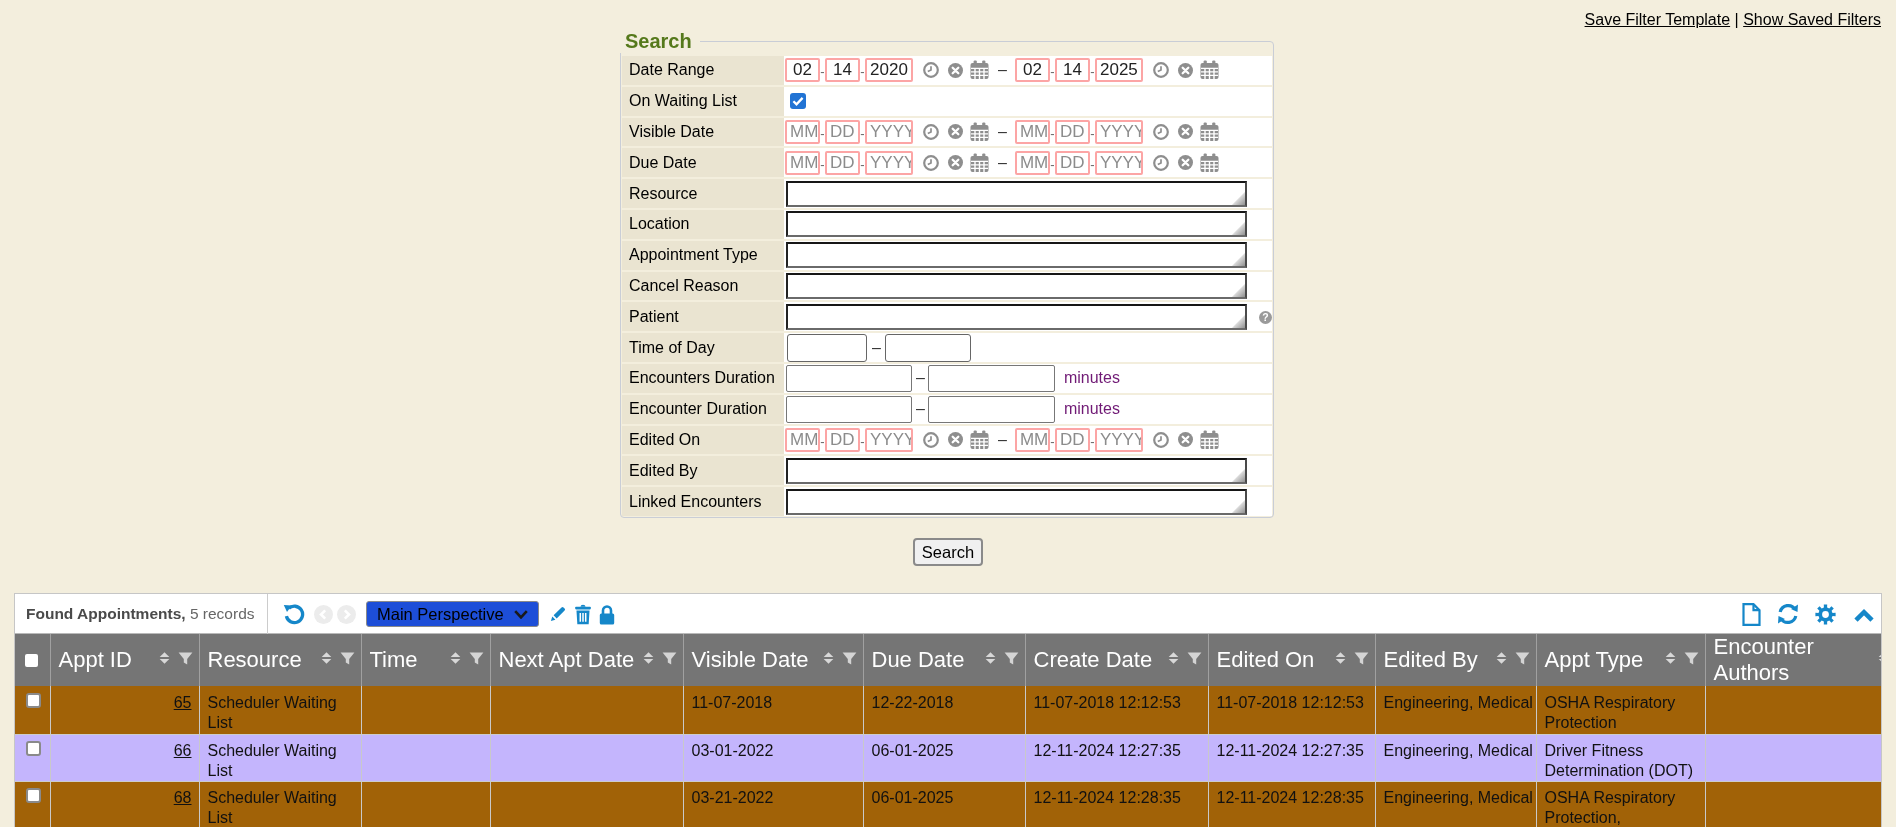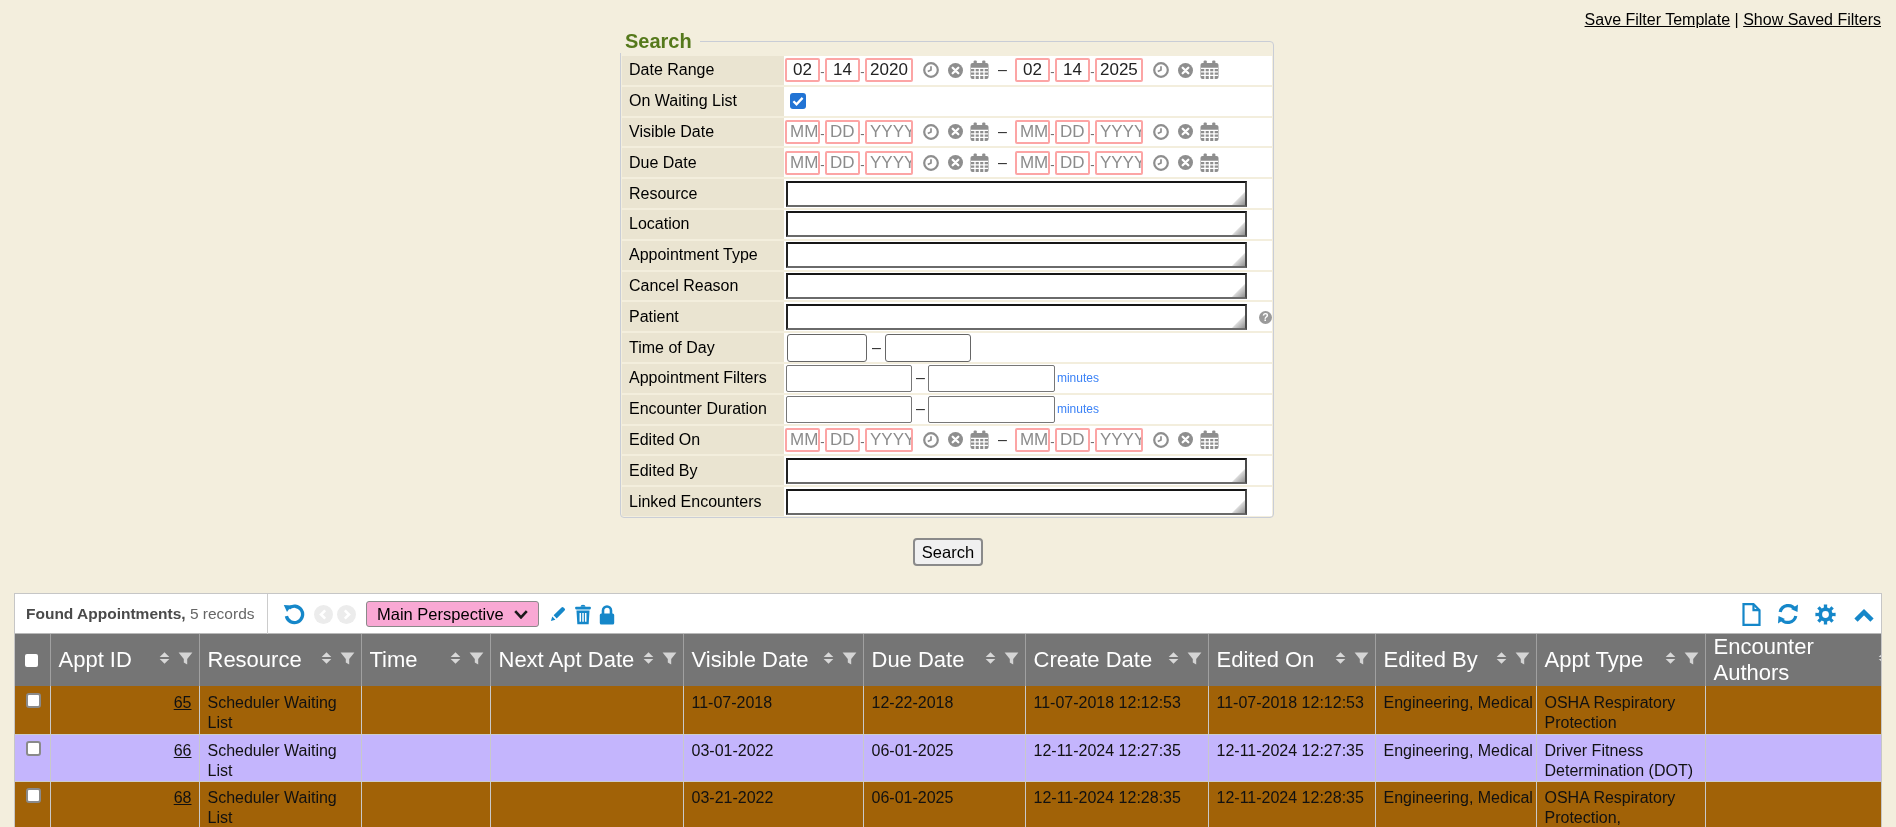--- a/index.html
+++ b/index.html
@@ -37,40 +37,40 @@
 .ico { flex:none; display:flex; align-items:center; }
 
 
 .bigin { width:461px; height:26px; margin-left:2px; background:#fff; position:relative;
   border:2px solid; border-color:#161616 #4a4a4a #6a6a6a #222; flex:none; }
 .bigin:after { content:""; position:absolute; right:0; bottom:0; width:13px; height:13px;
   background:linear-gradient(135deg, rgba(255,255,255,0) 46%, #d6d6d6 54%, #8f8f8f 100%); }
 
 .smin { height:28px; border:1px solid #666; border-radius:3px; background:#fff; flex:none; }
 .din  { height:27px; border:1px solid #777; border-radius:2px; background:#fff; flex:none; }
-.mins { font-size:12px; color:#3b82f6; margin-left:2px; }
+.mins { font-size:16px; color:#701a75; margin-left:9px; }
 
 .helpq { position:absolute; left:475px; top:8px; }
 
 
 .sbtn { position:absolute; left:913px; top:538px; width:70px; height:28px;
   background:#f0f0f0; border:2px solid #8a8a8a; border-radius:4px; font-size:16.5px;
   color:#000; display:flex; align-items:center; justify-content:center;
   font-family:"Liberation Sans", sans-serif; }
 
 
 .res { position:absolute; left:14px; top:583px; width:1868px; height:244px;
   background:#fff; border:1px solid #c6c6c6; border-bottom:none; overflow:hidden;margin-top:10px; }
 .tbar { position:relative; height:40px; background:#fff; border-bottom:1px solid #b9b9b9; }
 .tbar .fa { position:absolute; left:11px; top:0; height:40px; display:flex; align-items:center;
   font-size:15.5px; color:#666; }
 .tbar .fa b { color:#4a4a4a; }
 .tsep { position:absolute; left:252px; top:0; height:40px; border-left:1px solid #ccc; }
 .tico { position:absolute; top:0; height:40px; display:flex; align-items:center; }
-.psel { position:absolute; left:351px; top:7px; width:173px; height:26px; background:#f9a8d4;
+.psel { position:absolute; left:351px; top:7px; width:173px; height:26px; background:#1d4ed8;
   border:1px solid #8a8a8a; border-radius:3px; display:flex; align-items:center;
   font-size:16.5px; color:#000; padding-left:10px; }
 .psel svg { position:absolute; right:10px; top:8px; }
 
 
 table.grid { border-collapse:collapse; table-layout:fixed; width:1866px; }
 table.grid th, table.grid td { border-right:1px solid #c9c9c9; overflow:hidden; }
 table.grid th { background:#757575; color:#fff; font-weight:normal; font-size:22px;
   text-align:left; padding:0 0 0 8px; height:36px; position:relative; border-right:1px solid #a0a0a0; }
 table.grid th .hic { position:absolute; top:11px; }
@@ -318,21 +318,21 @@
     </div>
 <div class="frow">
       <div class="lbl">Time of Day</div>
       <div class="fld">
         <span class="smin" style="width:80px;margin-left:3px"></span>
         <span class="gdash" style="margin:0 4px 0 5px">–</span>
         <span class="smin" style="width:86px"></span>
       </div>
     </div>
 <div class="frow">
-      <div class="lbl">Appointment Filters</div>
+      <div class="lbl">Encounters Duration</div>
       <div class="fld">
         <span class="din" style="width:126px;margin-left:2px"></span>
         <span class="gdash" style="margin:0 3px 0 4px">–</span>
         <span class="din" style="width:127px"></span>
         <span class="mins">minutes</span>
       </div>
     </div>
 <div class="frow">
       <div class="lbl">Encounter Duration</div>
       <div class="fld">

